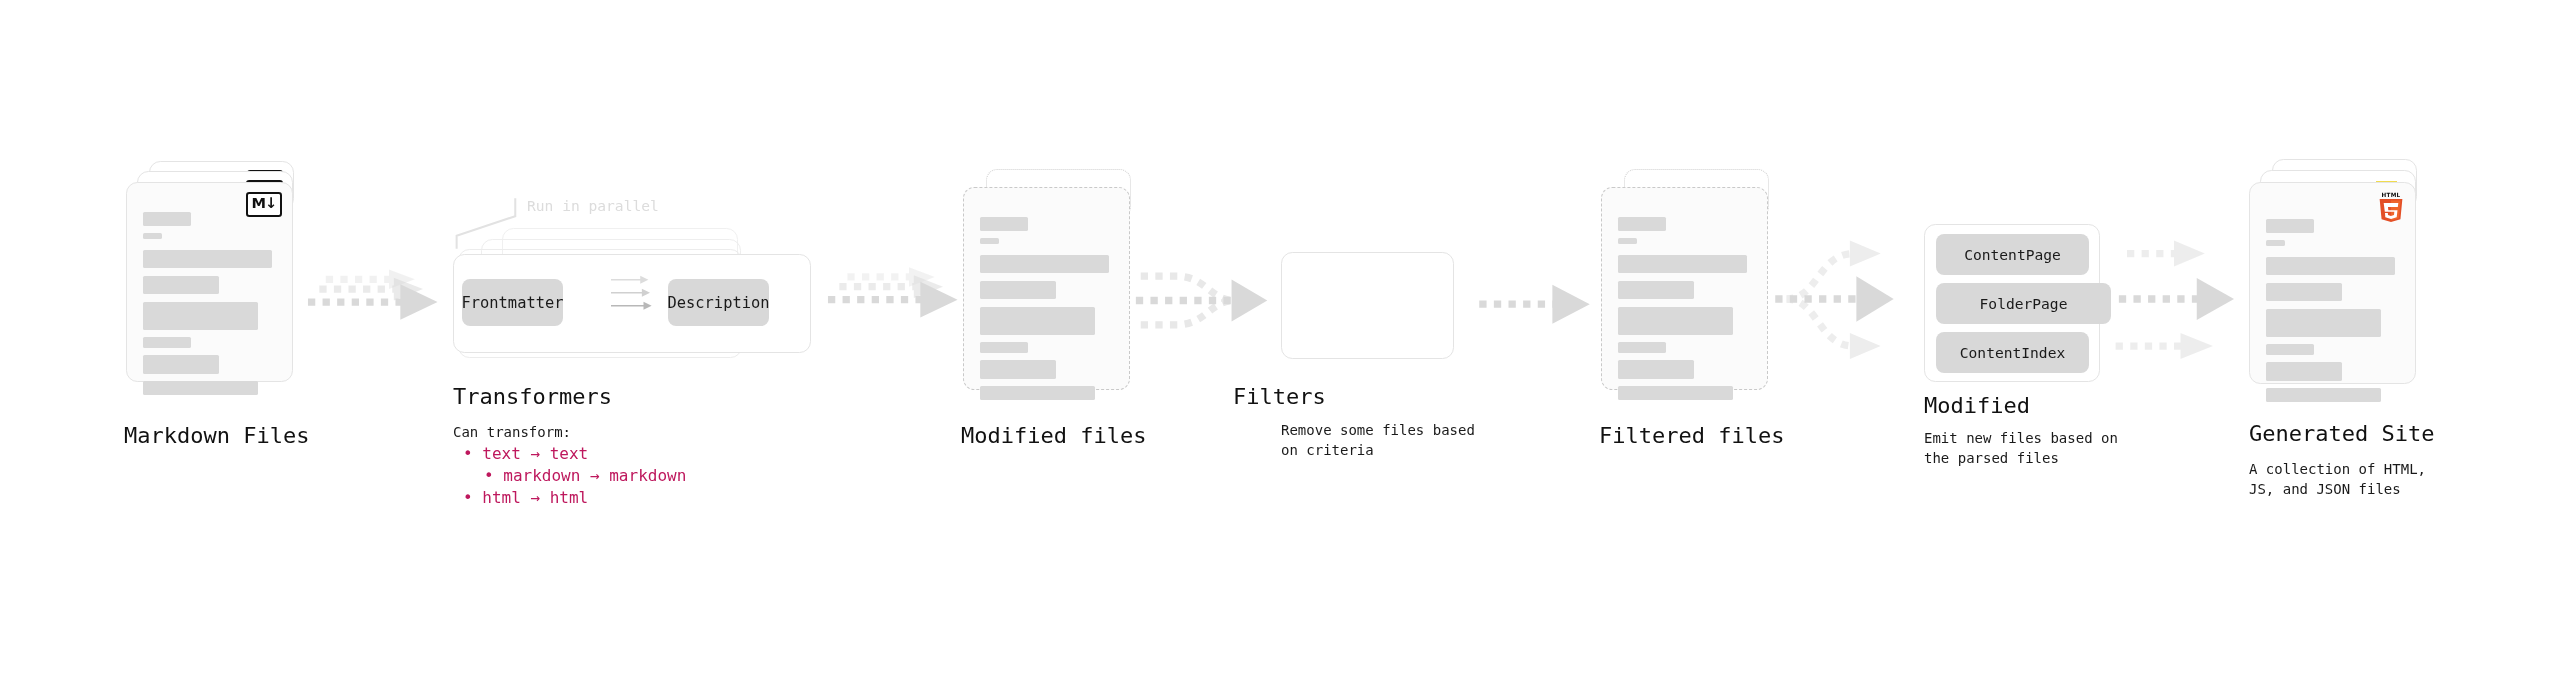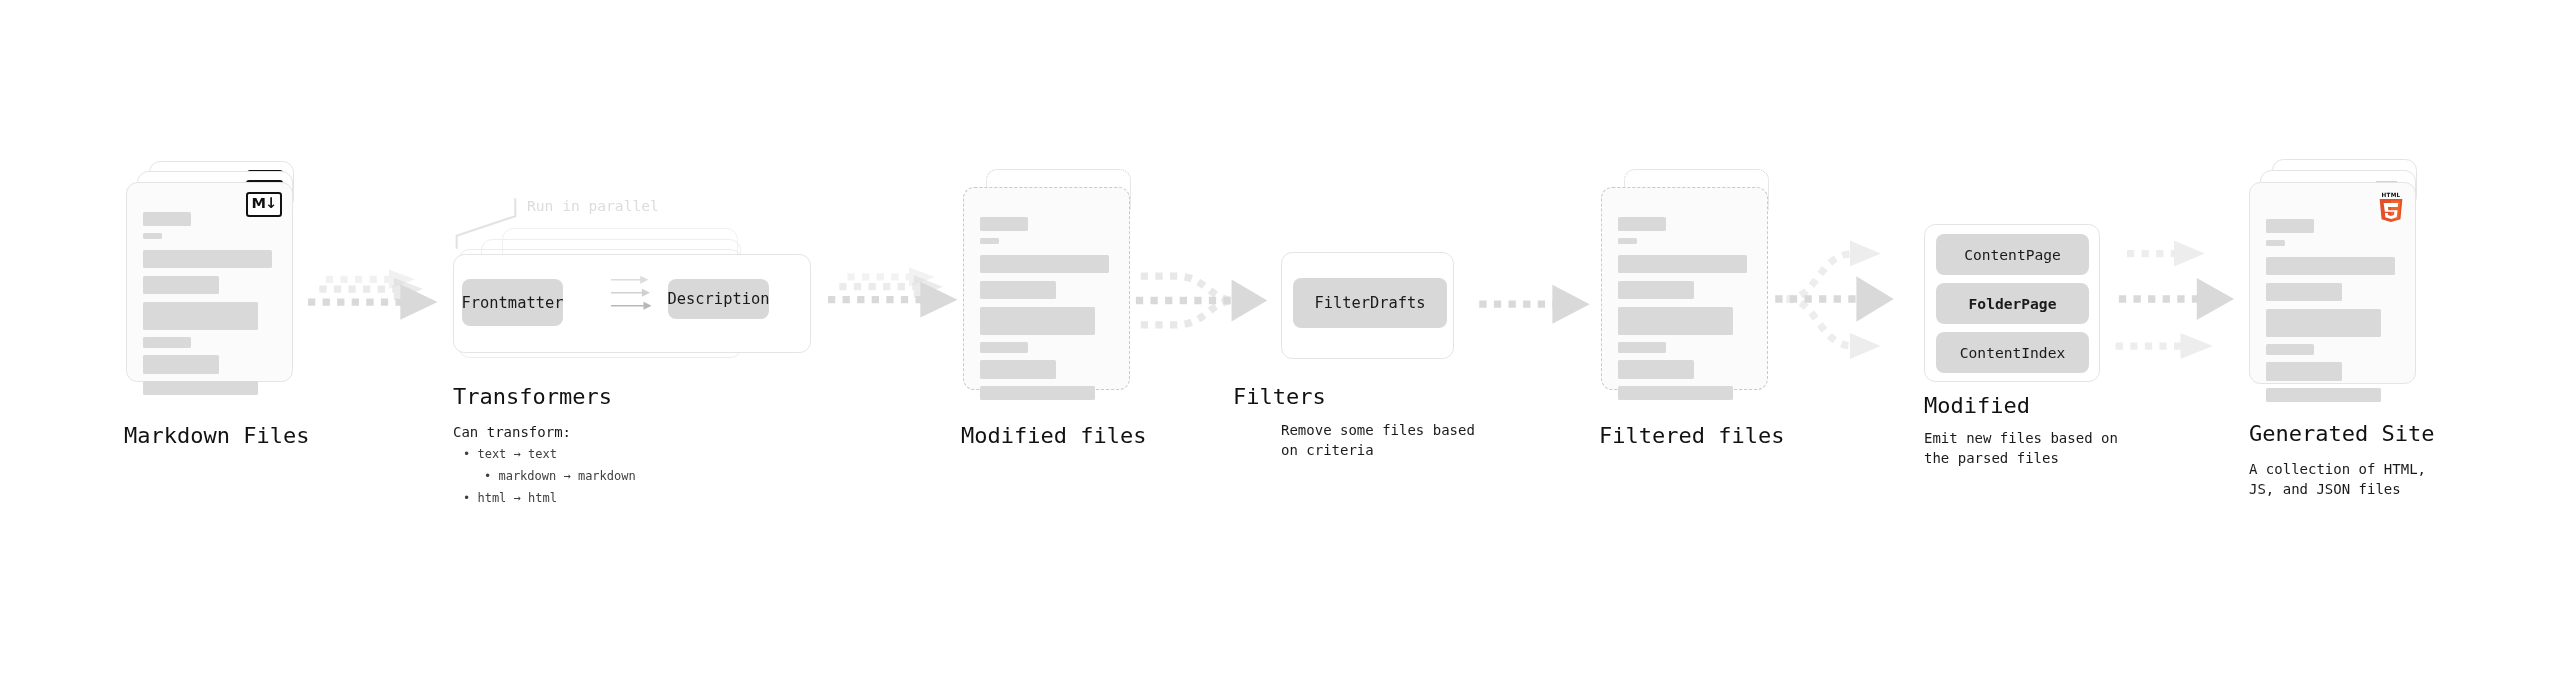--- a/index.html
+++ b/index.html
@@ -111,22 +111,22 @@
   }
   .subcaption {
     position: absolute;
     color: #1a1a1a;
     font-size: 14px;
     line-height: 19.5px;
     white-space: pre;
   }
   .sublist {
     position: absolute;
-    color: #404040;
-    font-size: 12px;
+    color: #be185d;
+    font-size: 16px;
     line-height: 20.3px;
     white-space: pre;
   }
   .runlabel {
     position: absolute;
     color: #dcdcdc;
     font-size: 14.6px;
     white-space: nowrap;
   }
 
@@ -213,21 +213,21 @@
           <path d="M38 19 L48 24 L38 29 Z" fill="#d0d0d0" stroke="none"></path>
       </g>
       <g fill="none" stroke="#b8b8b8" stroke-width="2">
         <path d="M0 40 H44"></path>
           <path d="M40 35 L50 40 L40 45 Z" fill="#b8b8b8" stroke="none"></path>
       </g>
     </svg>
   </div>
 
   <div class="chip" style="left:462px; top:279px; width:101px; height:47px;">Frontmatter</div>
-  <div class="chip" style="left:668px; top:279px; width:101px; height:40px;">Description</div>
+  <div class="chip" style="left:668px; top:279px; width:101px; height:47px;">Description</div>
 
   <div class="caption" style="left:453px; top:384px;">Transformers</div>
   <div class="subcaption" style="left:453px; top:423px;">Can transform:</div>
   <div class="sublist" style="left:463px; top:444px;">• text → text</div>
   <div class="sublist" style="left:484px; top:466px;">• markdown → markdown</div>
   <div class="sublist" style="left:463px; top:488px;">• html → html</div>
 
   <div class="abs-svg" style="left:821px; top:264px;">
     <svg width="163" height="81" viewBox="0 0 200 100">
       <g stroke="#d9d9d9" stroke-width="9" stroke-linecap="butt" stroke-dasharray="9 9" fill="none">
@@ -272,21 +272,20 @@
         <path d="M12 82 H56 C92 82 96 54 126 52"></path>
       </g>
       <g fill="none" stroke="#d9d9d9" stroke-width="9" stroke-dasharray="9 9">
         <path d="M6 52 H128"></path>
       </g>
       <path d="M124 26 L168 52 L124 78 Z" fill="#d9d9d9"></path>
     </svg>
   </div>
 
   <div class="group" style="left:1281px; top:252px; width:173px; height:107px;"></div>
-  <div class="chip" style="left:1294px; top:278px; width:154px; height:50px; left:1293px;">FilterDrafts</div>
 
   <div class="caption" style="left:1233px; top:384px;">Filters</div>
   <div class="subcaption" style="left:1281px; top:421px;">Remove some files based
 on criteria</div>
 
   <div class="abs-svg" style="left:1476px; top:283px;">
     <svg width="130" height="65" viewBox="0 0 160 80">
       <g fill="none" stroke="#d9d9d9" stroke-width="9" stroke-dasharray="9 9">
         <path d="M4 26 H100"></path>
       </g>
@@ -322,21 +321,21 @@
       <path d="M96 122 L134 138 L96 154 Z" fill="#ededed"></path>
       <g fill="none" stroke="#d9d9d9" stroke-width="9" stroke-dasharray="9 9">
         <path d="M4 80 H110"></path>
       </g>
       <path d="M104 52 L150 80 L104 108 Z" fill="#d9d9d9"></path>
     </svg>
   </div>
 
   <div class="group" style="left:1924px; top:224px; width:176px; height:158px;"></div>
   <div class="chip" style="left:1936px; top:234px; width:153px; height:41px; font-size:14.6px;">ContentPage</div>
-  <div class="chip" style="left:1936px; top:283px; width:153px; height:41px; font-size:14.6px;font-weight:bold;">FolderPage</div>
+  <div class="chip" style="left:1936px; top:283px; width:175px; height:41px; font-size:14.6px;">FolderPage</div>
   <div class="chip" style="left:1936px; top:332px; width:153px; height:41px; font-size:14.6px;">ContentIndex</div>
 
   <div class="caption" style="left:1924px; top:393px;">Modified</div>
   <div class="subcaption" style="left:1924px; top:429px;">Emit new files based on
 the parsed files</div>
 
   <div class="abs-svg" style="left:2114px; top:234px;">
     <svg width="146" height="130" viewBox="0 0 180 160">
       <g opacity="0.45">
         <g fill="none" stroke="#d9d9d9" stroke-width="9" stroke-dasharray="9 9">

